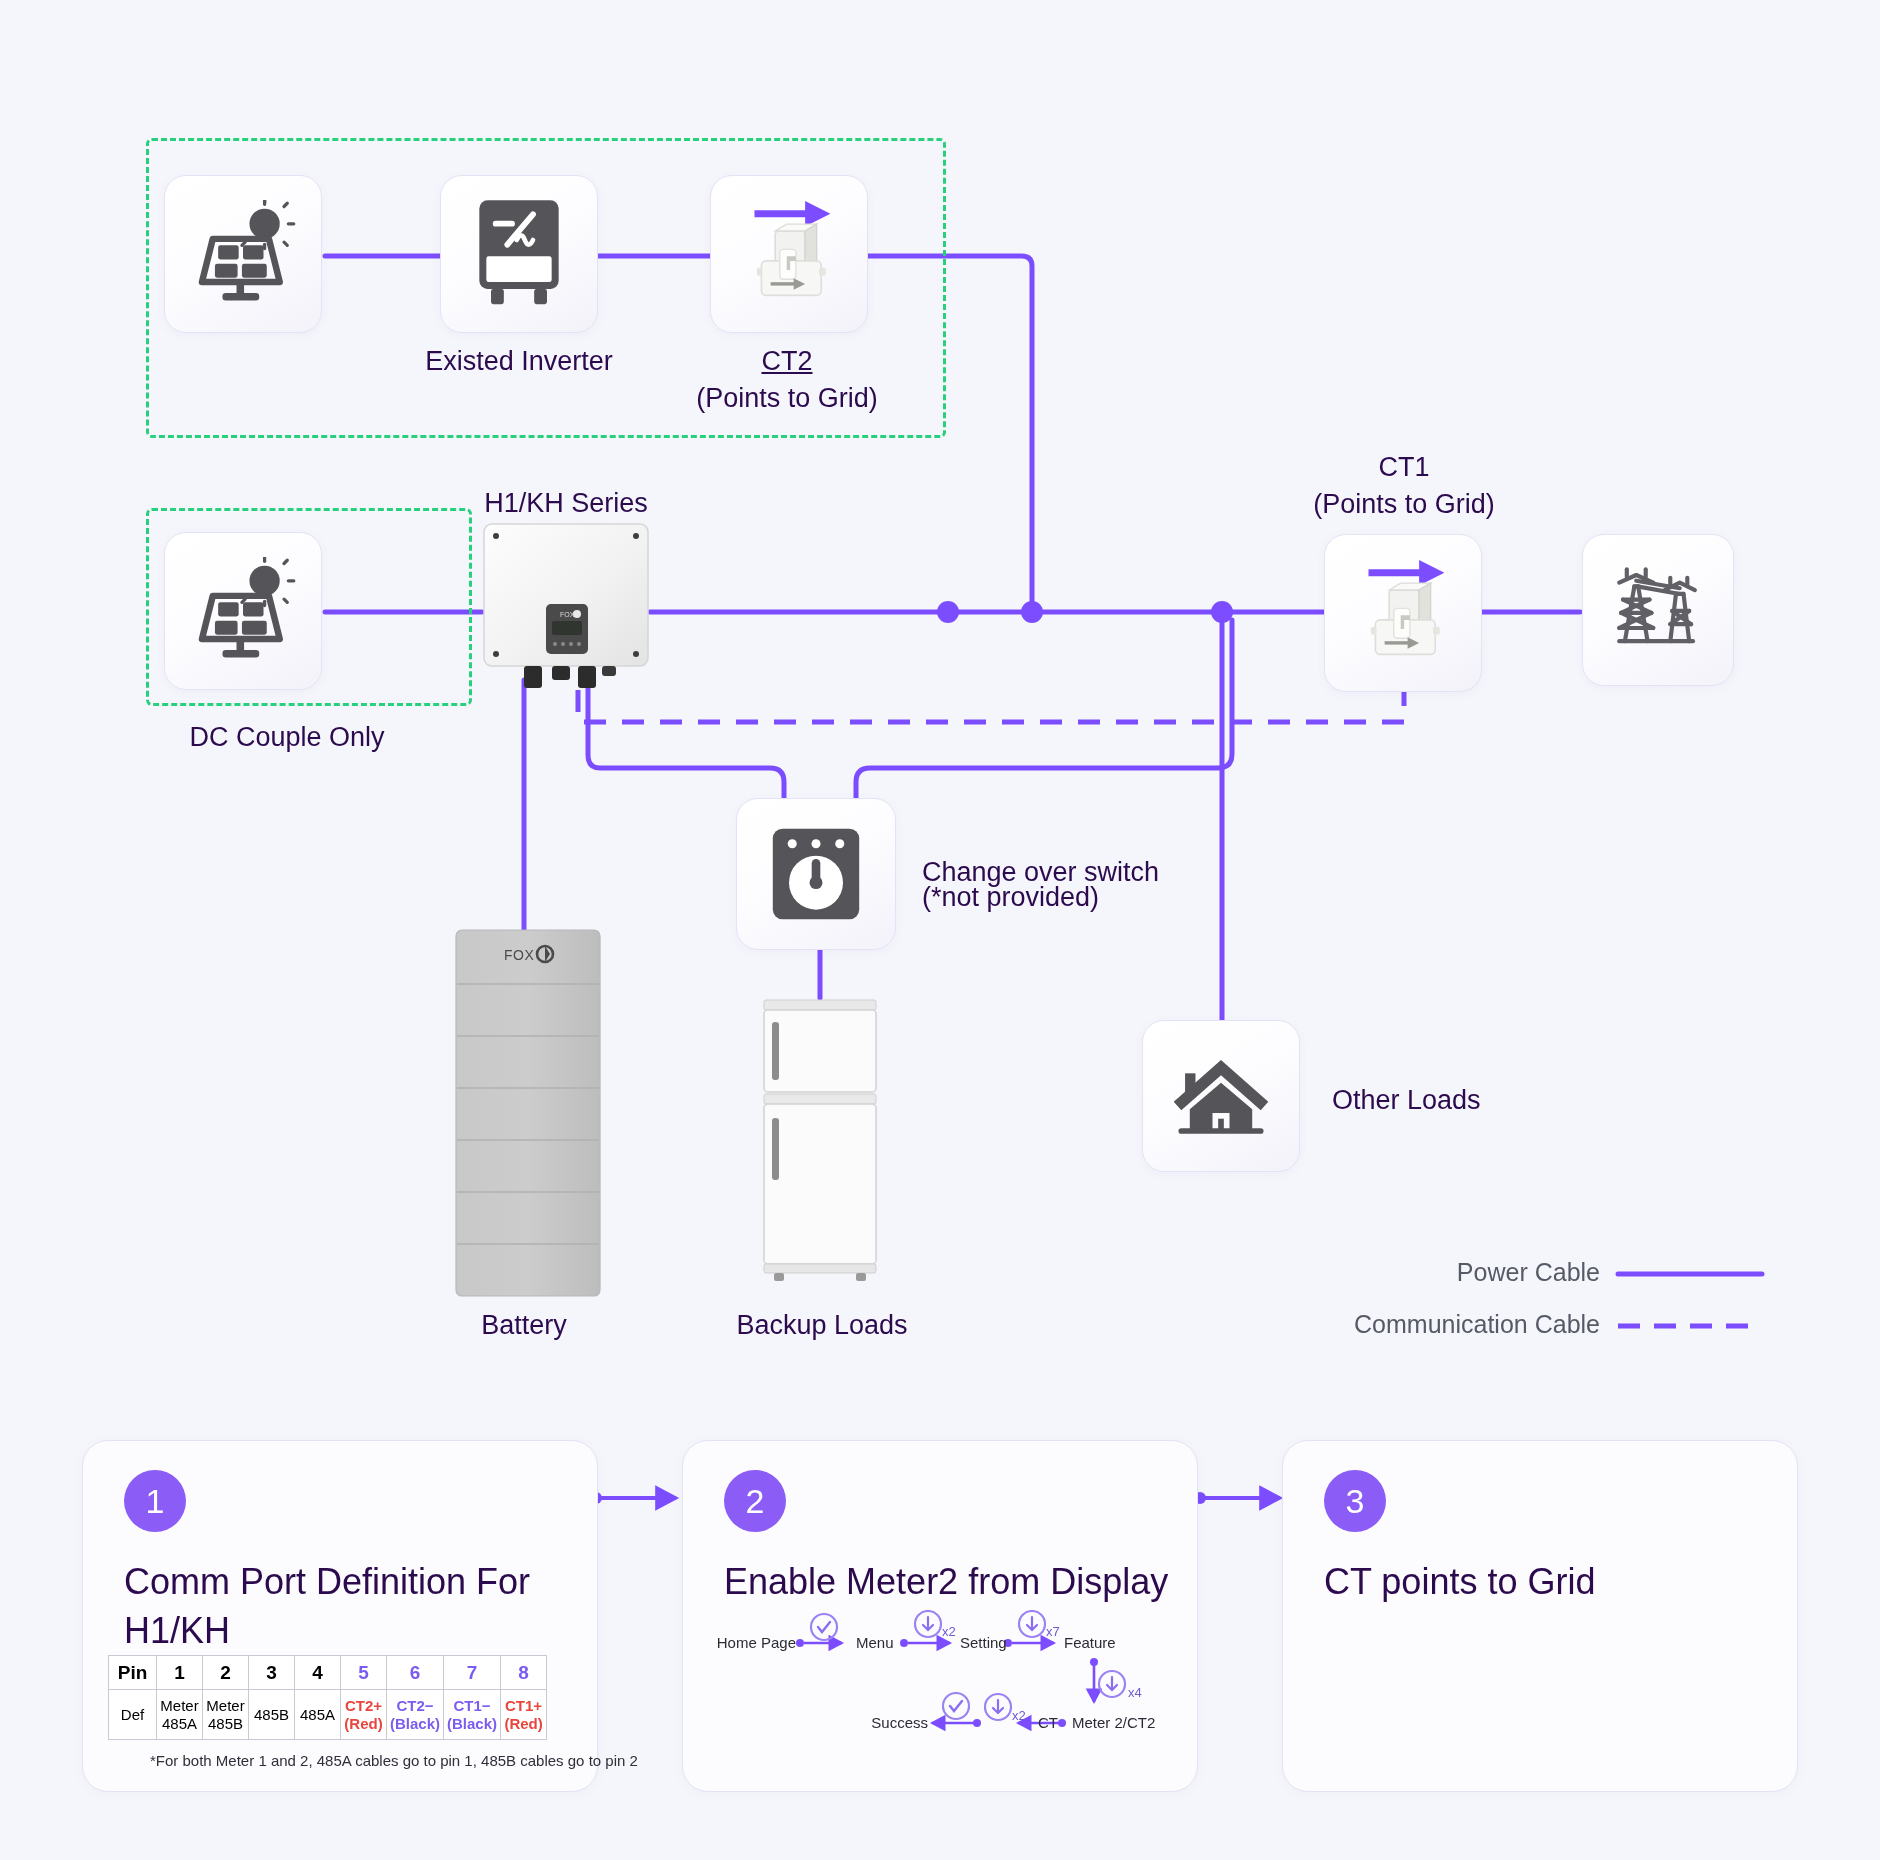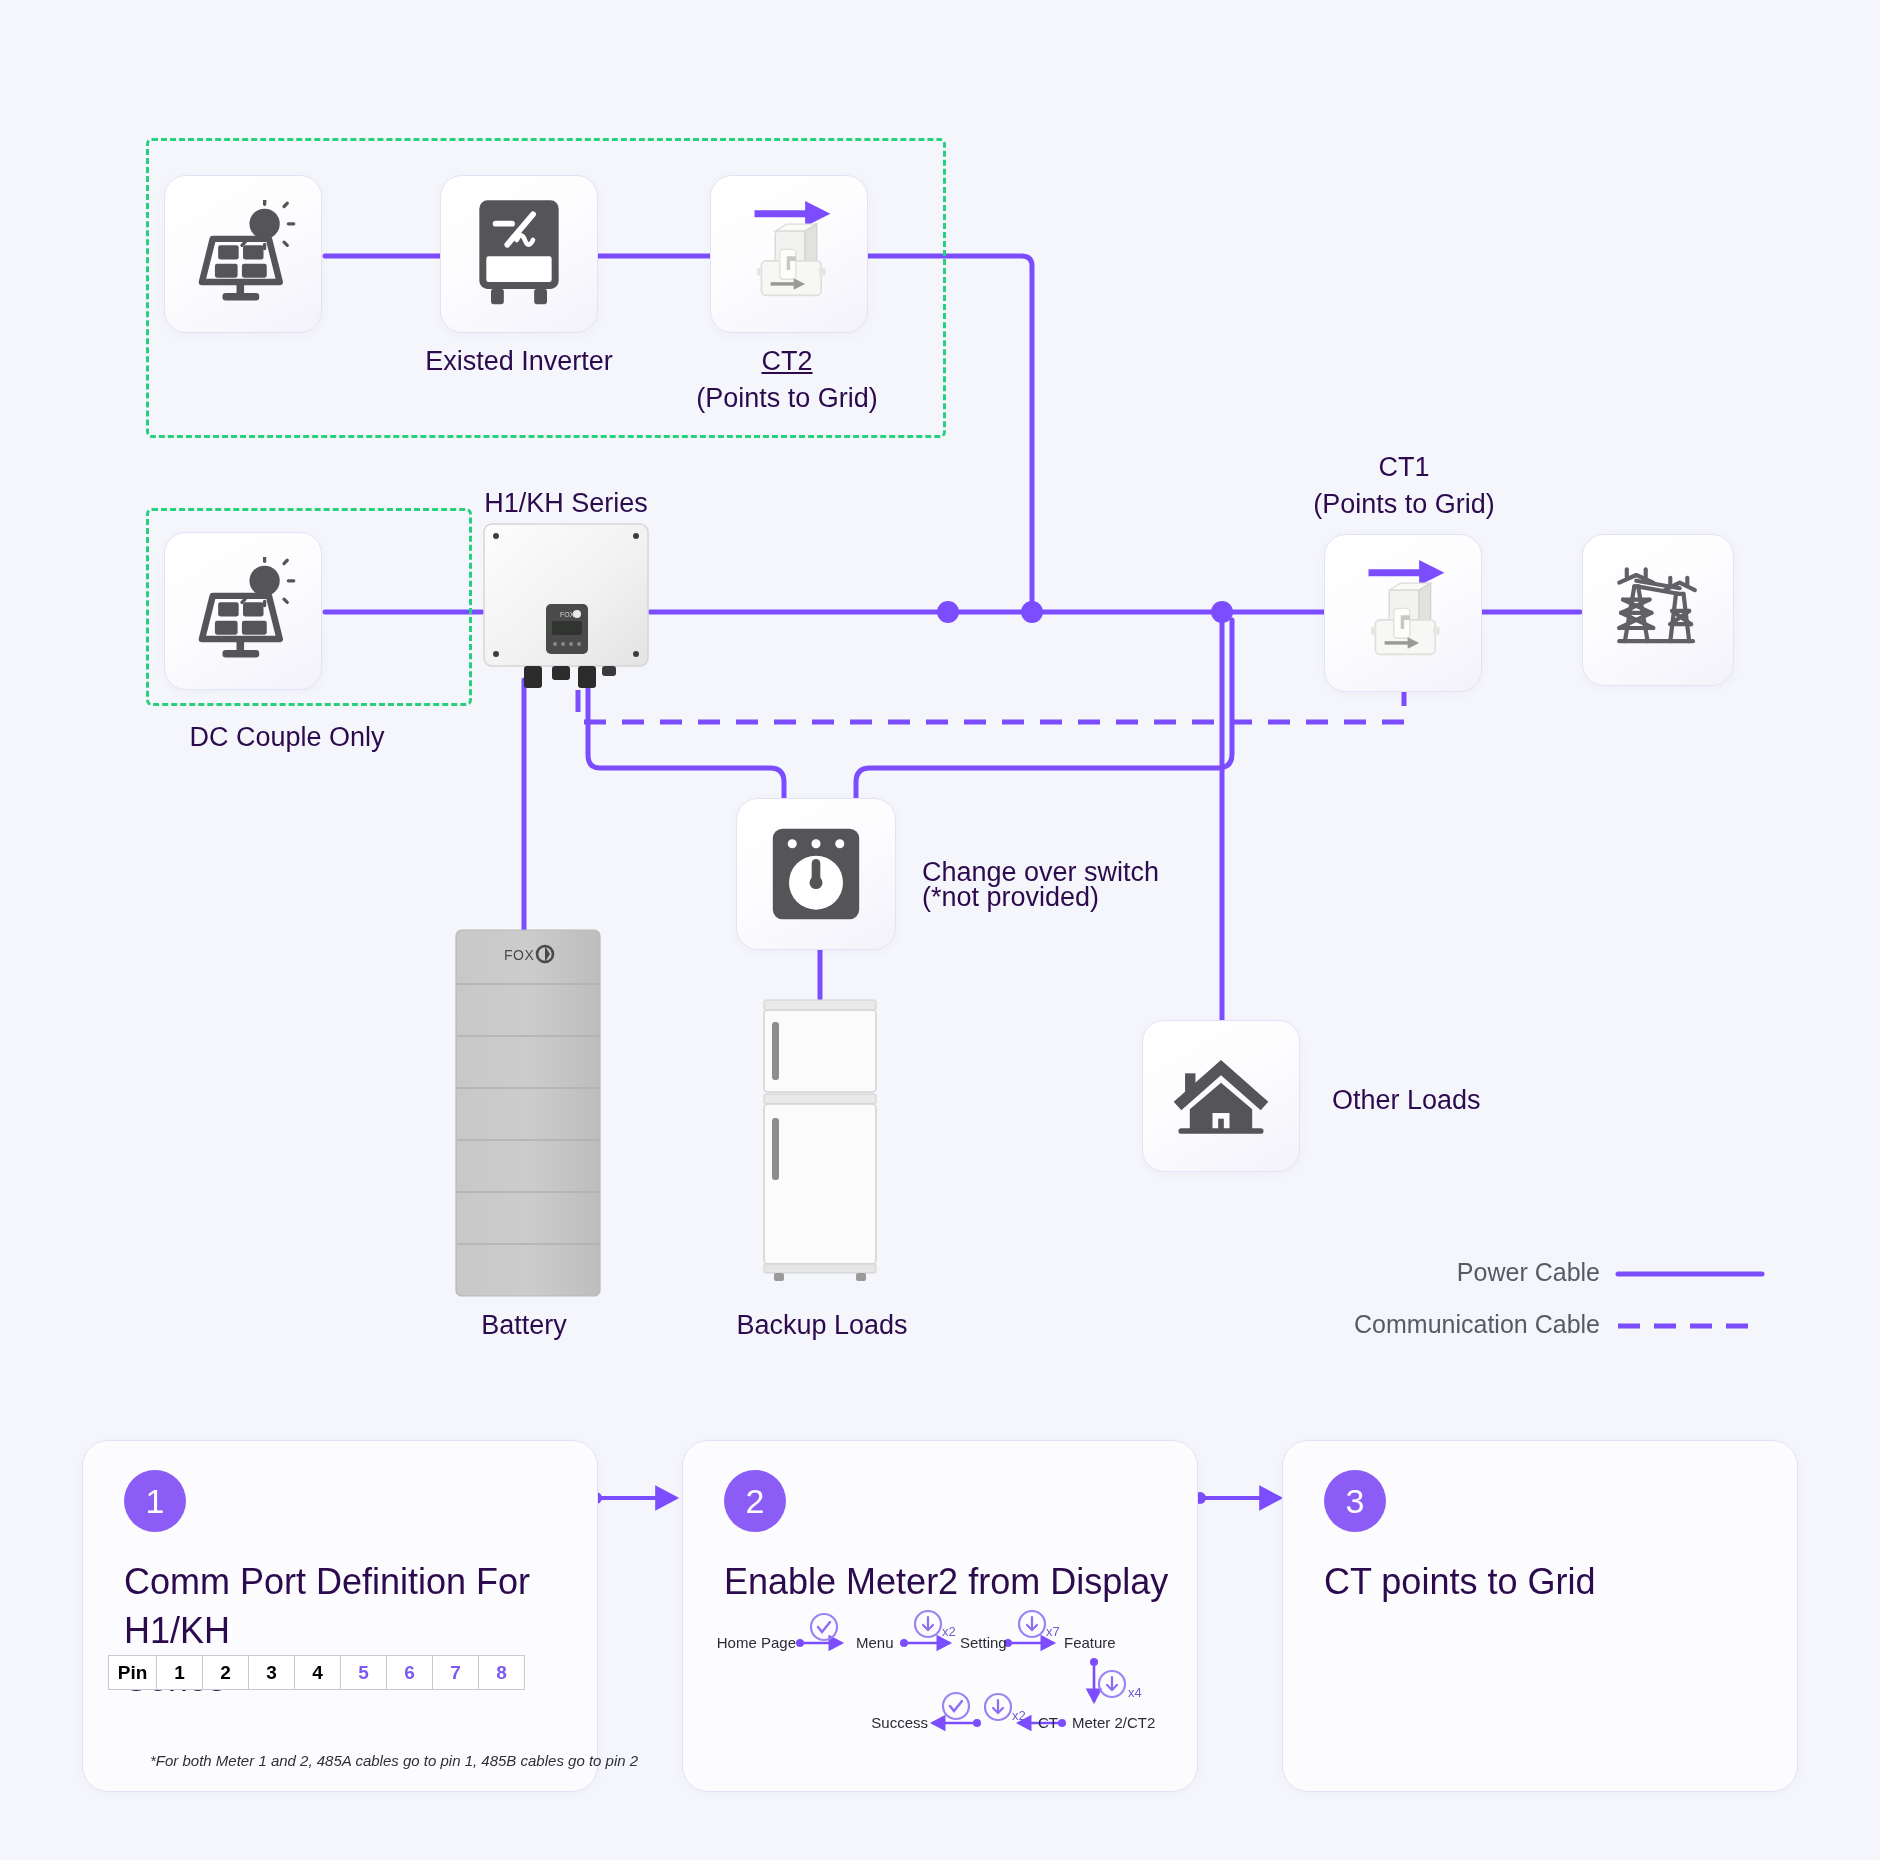--- a/index.html
+++ b/index.html
@@ -450,24 +450,41 @@
         <td class="w-pin">Pin</td>
         <td class="w-c">1</td>
         <td class="w-c">2</td>
         <td class="w-c">3</td>
         <td class="w-c">4</td>
         <td class="w-c vio">5</td>
         <td class="w-c vio">6</td>
         <td class="w-c vio">7</td>
         <td class="w-c vio">8</td>
       </tr>
+      <tr class="body">
+        <td>Def</td>
+        <td>Meter
+485A</td>
+        <td>Meter
+485B</td>
+        <td>485B</td>
+        <td>485A</td>
+        <td class="red bld">CT2+
+(Red)</td>
+        <td class="vio bld">CT2−
+(Black)</td>
+        <td class="vio bld">CT1−
+(Black)</td>
+        <td class="red bld">CT1+
+(Red)</td>
+      </tr>
     </tbody>
   </table>
 
-  <div class="tblnote" style="left:150px; top:1752px;font-style:italic;">*For both Meter 1 and 2, 485A cables go to pin 1, 485B cables go to pin 2</div>
+  <div class="tblnote" style="left:150px; top:1752px;">*For both Meter 1 and 2, 485A cables go to pin 1, 485B cables go to pin 2</div>
 
   <div class="stepcard" style="left:682px; top:1440px; width:516px; height:352px;"></div>
   <div class="stepnum" style="left:724px; top:1470px;">2</div>
   <div class="steptitle" style="left:724px; top:1558px; width:450px;">Enable Meter2 from Display</div>
 
   <div id="flow2" style="left:700px; top:1610px; width:500px; height:150px;">
     <svg width="500" height="150" viewBox="0 0 500 150">
       <g stroke="#7c4dff" stroke-width="2.6" fill="none">
         <line x1="104" y1="33" x2="142" y2="33" marker-end="url(#ah)"></line>
         <line x1="208" y1="33" x2="250" y2="33" marker-end="url(#ah)"></line>

